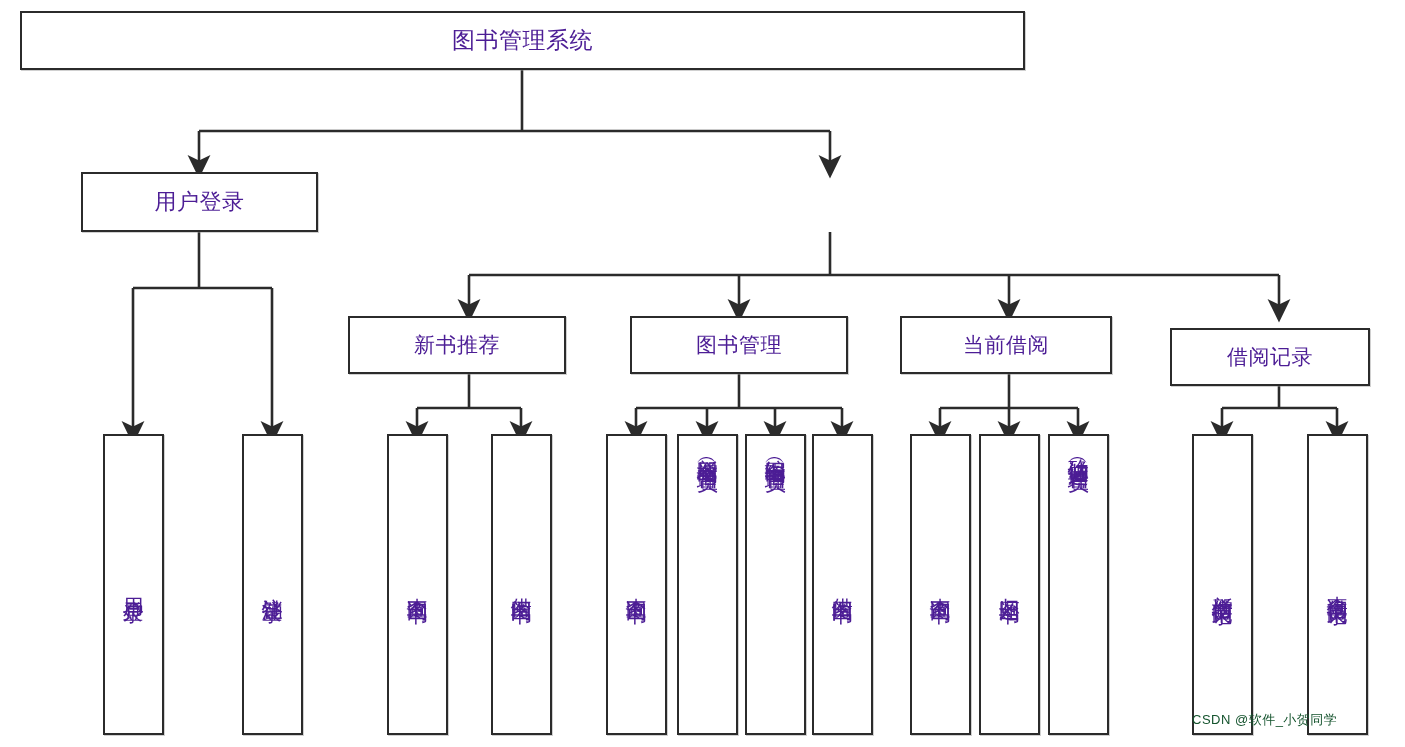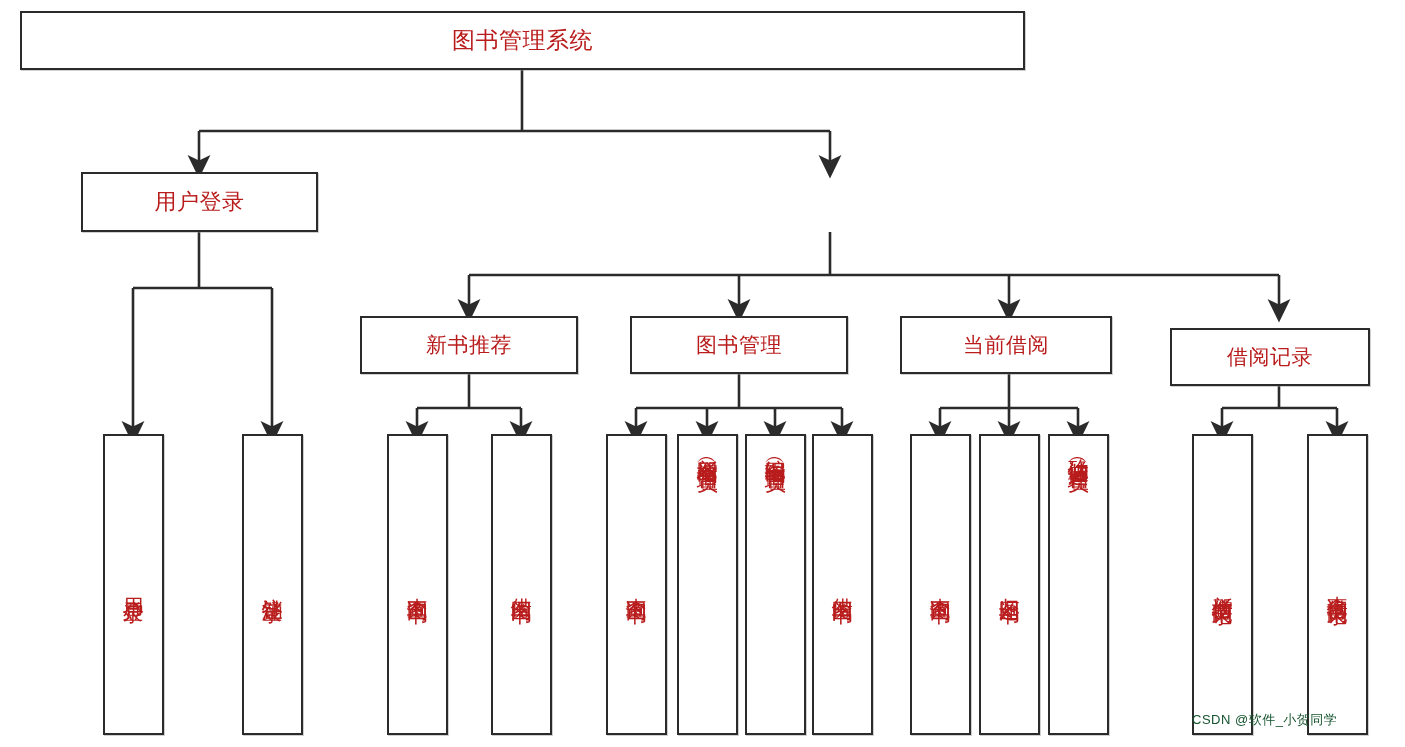--- a/index.html
+++ b/index.html
@@ -27,21 +27,21 @@
     background:#ffffff;
     display:flex;
     align-items:center;
     justify-content:center;
     box-shadow:1px 1px 0 rgba(150,150,150,.45);
   }
   .node .lbl{
     font-size:22px;
     line-height:1.15;
     letter-spacing:.5px;
-    color:#b91c1c;
+    color:#4c1d95;
     white-space:nowrap;
   }
   .node.level1 .lbl{font-size:23px;}
   .node.level2 .lbl{font-size:22px;}
   .node.level3 .lbl{font-size:21px;}
   
   .node.leaf{
     align-items:flex-start;
     justify-content:center;
     padding-top:6px;
@@ -127,21 +127,21 @@
   </svg>
 
   <div class="node level1" style="left:20px;top:11px;width:1005px;height:59px;">
     <span class="lbl">图书管理系统</span>
   </div>
 
   <div class="node level2" style="left:81px;top:172px;width:237px;height:60px;">
     <span class="lbl">用户登录</span>
   </div>
 
-  <div class="node level3" style="left:360px;top:316px;width:218px;height:58px;">
+  <div class="node level3" style="left:348px;top:316px;width:218px;height:58px;">
     <span class="lbl">新书推荐</span>
   </div>
   <div class="node level3" style="left:630px;top:316px;width:218px;height:58px;">
     <span class="lbl">图书管理</span>
   </div>
   <div class="node level3" style="left:900px;top:316px;width:212px;height:58px;">
     <span class="lbl">当前借阅</span>
   </div>
   <div class="node level3" style="left:1170px;top:328px;width:200px;height:58px;">
     <span class="lbl">借阅记录</span>

